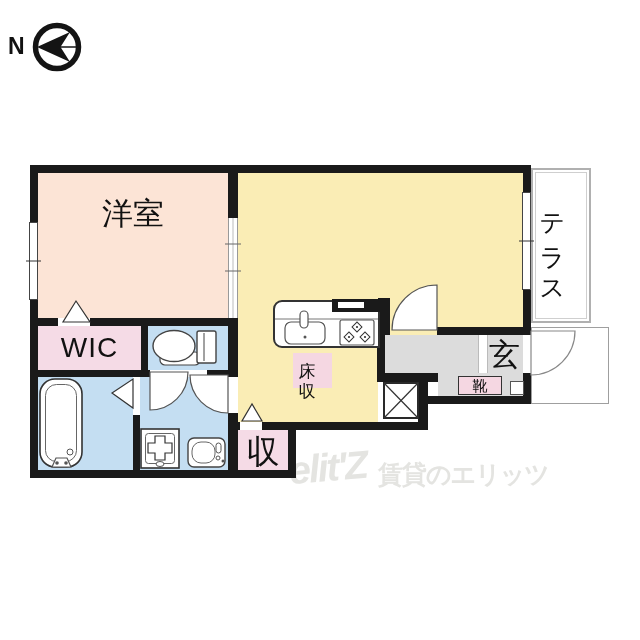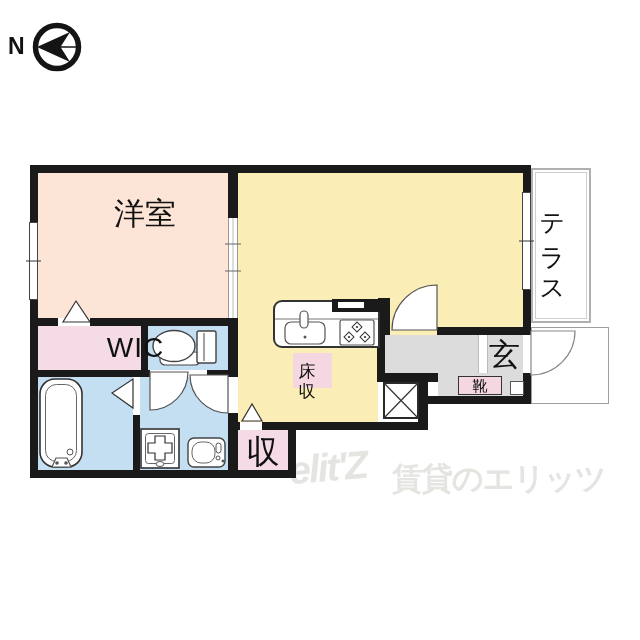--- a/index.html
+++ b/index.html
@@ -16,21 +16,21 @@
   .c-gray{background:#dcdcdc;}
   svg{position:absolute;left:0;top:0;}
   .wm{position:absolute;color:#e4e4e1;font-weight:bold;white-space:nowrap;}
 </style>
 </head>
 <body>
 
 <div id="canvas">
 
   <div class="wm" style="left:289px;top:446px;font-size:39px;font-style:italic;transform:rotate(-5deg);letter-spacing:-2px;">elit'Z</div>
-  <div class="wm" style="left:392px;top:458px;font-size:31px;letter-spacing:-1px;">賃貸のエリッツ</div>
+  <div class="wm" style="left:378px;top:458px;font-size:25px;letter-spacing:-1px;">賃貸のエリッツ</div>
 
   <div class="room c-yoshitsu" style="left:38px;top:173px;width:190px;height:145px;"></div>
   <div class="room c-ldk" style="left:238px;top:173px;width:285px;height:154px;"></div>
   <div class="room c-ldk" style="left:238px;top:327px;width:140px;height:95px;"></div>
   <div class="room c-ldk" style="left:390px;top:327px;width:47px;height:8px;"></div>
   <div class="room c-pink" style="left:38px;top:326px;width:103px;height:44px;"></div>
   <div class="room c-blue" style="left:148px;top:326px;width:80px;height:44px;"></div>
   <div class="room c-blue" style="left:38px;top:377px;width:95px;height:93px;"></div>
   <div class="room c-blue" style="left:140px;top:377px;width:88px;height:93px;"></div>
   <div class="room" style="left:133px;top:377px;width:7px;height:38px;background:#fff;"></div>
@@ -157,28 +157,28 @@
       <rect x="188" y="438" width="37" height="29" rx="6" fill="#fff" stroke="#444" stroke-width="1.4"></rect>
       <rect x="192" y="442" width="23" height="21" rx="9" fill="#fff" stroke="#666" stroke-width="1"></rect>
       <rect x="216" y="443" width="5" height="10" rx="2.5" fill="#fff" stroke="#555" stroke-width="1"></rect>
       <circle cx="218" cy="458" r="2" fill="#fff" stroke="#555" stroke-width="1"></circle>
       <circle cx="223" cy="461" r="1.5" fill="#555"></circle>
     </g>
   </svg>
 
   <div class="label" style="left:8px;top:33px;font-size:23px;font-weight:bold;">N</div>
 
-  <div class="label" style="left:38px;top:196px;width:190px;text-align:center;font-size:31px;font-weight:500;padding-left:12px;">
+  <div class="label" style="left:38px;top:196px;width:190px;text-align:center;font-size:31px;font-weight:500;">
     <div>洋室</div>
   </div>
 
 
   <div class="label" style="left:538px;top:197px;height:120px;font-size:25px;font-weight:500;writing-mode:vertical-rl;text-orientation:upright;letter-spacing:5px;">テラス</div>
 
-  <div class="label" style="left:38px;top:332px;width:103px;text-align:center;font-size:28px;font-weight:500;letter-spacing:1px;padding-left:46px;">WIC</div>
+  <div class="label" style="left:38px;top:332px;width:103px;text-align:center;font-size:28px;font-weight:500;letter-spacing:1px;">WIC</div>
 
   <div class="label" style="left:293px;top:362px;width:28px;text-align:center;font-size:17px;font-weight:500;">床収</div>
 
   <div class="label" style="left:238px;top:433px;width:50px;text-align:center;font-size:33px;font-weight:500;">収</div>
 
   <div class="label" style="left:486px;top:337px;width:37px;text-align:center;font-size:31px;font-weight:500;">玄</div>
 
   <div class="label" style="left:458px;top:377px;width:44px;text-align:center;font-size:15px;font-weight:500;">靴</div>
 
 </div>

